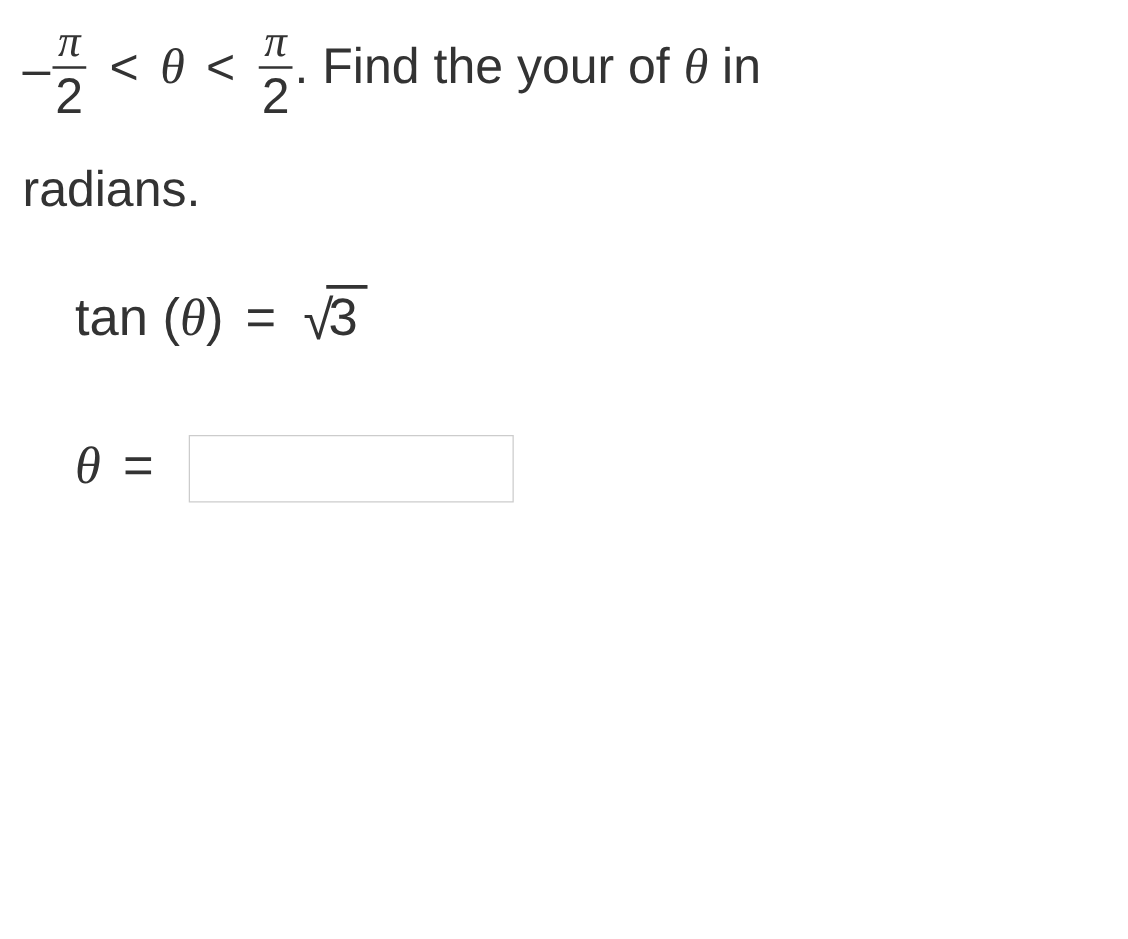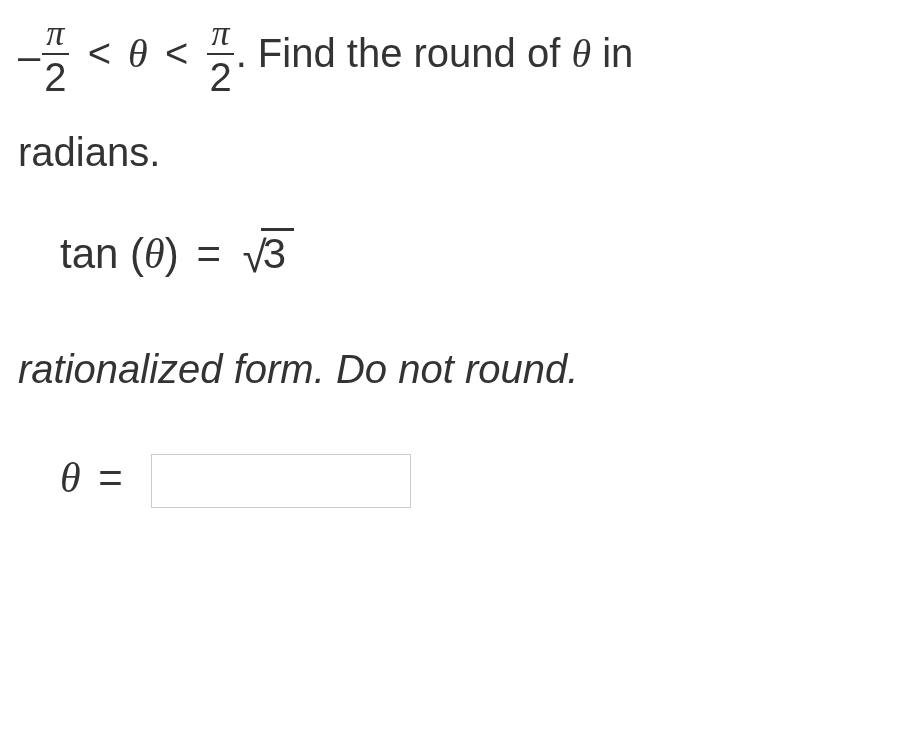--- a/index.html
+++ b/index.html
@@ -105,37 +105,36 @@
   <span class="minus">–</span><span class="fraction">
     <span class="num">π</span>
     <span class="den">2</span>
   </span>
   <span class="op">&lt;</span>
   <span class="theta">θ</span>
   <span class="op">&lt;</span>
   <span class="fraction">
     <span class="num">π</span>
     <span class="den">2</span>
-  </span><span>.</span><span> Find the round of </span><span class="theta">θ</span><span> in</span>
+  </span><span>.</span><span> Find the your of </span><span class="theta">θ</span><span> in</span>
 </div>
 
 <div class="problem-text">
   <span>radians.</span>
 </div>
 
 <div class="equation-line">
   <span>tan</span>
   <span>(</span><span class="theta">θ</span><span>)</span>
   <span class="op">=</span>
   <span class="sqrt-wrap">
     <span class="sqrt-sign">√</span><span class="sqrt-content">3</span>
   </span>
 </div>
 
 <div class="instruction">
-  <div>rationalized form. Do not round.</div>
 </div>
 
 <div class="answer-line">
   <span class="theta">θ</span>
   <span class="op">=</span>
   <input type="text" class="answer-input" value="" style="">
 </div>
 
 </body></html>

